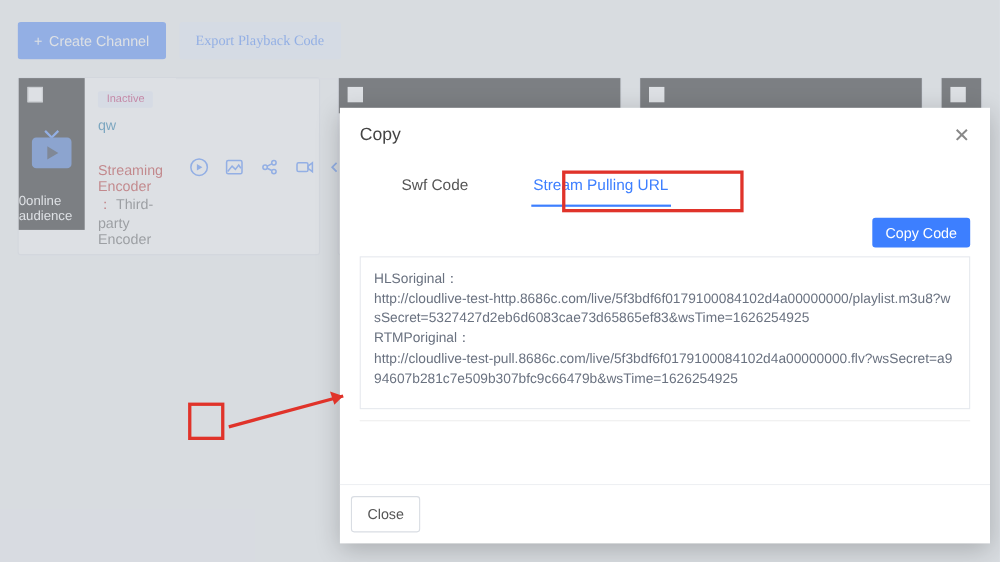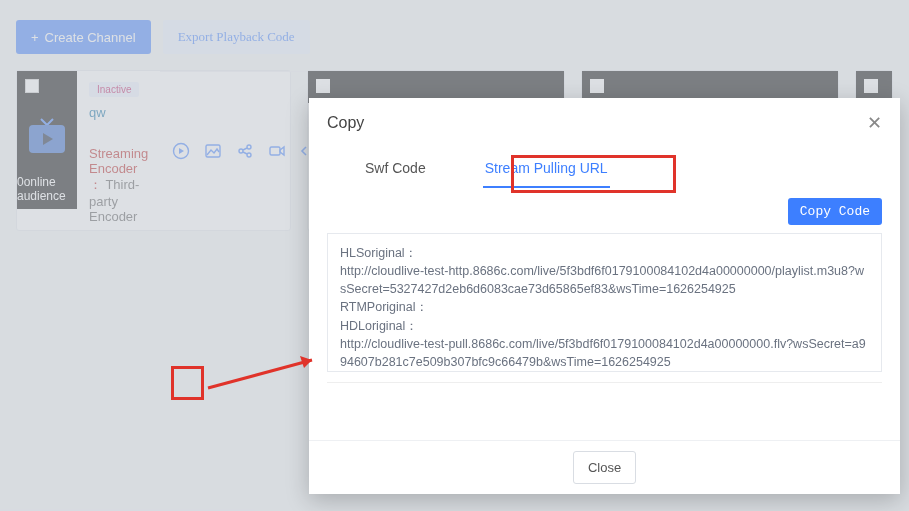--- a/index.html
+++ b/index.html
@@ -105,40 +105,40 @@
   .modal-title { font-size:16px; color:#444; }
   .modal-close { color:#888; font-size:18px; cursor:pointer; }
   .tabs {
     display:flex; gap:20px; padding:0 36px 4px 54px;
     font-size:14px; color:#555;
     position:relative;
   }
   .tab { padding:6px 2px 10px; cursor:pointer; }
   .tab.active { color:#3d7fff; border-bottom:2px solid #3d7fff;margin-left:35px; }
   .modal-toolbar { display:flex; justify-content:flex-end; padding:6px 18px 8px; }
-  .copy-btn { background:#3d7fff; color:#fff; border:none; border-radius:3px; padding:6px 12px; font-size:13px; cursor:pointer;font-family:Liberation Mono, monospace;}
+  .copy-btn { background:#3d7fff; color:#fff; border:none; border-radius:3px; padding:6px 12px; font-size:13px; cursor:pointer;}
   .code-box {
     margin:0 18px 10px;
     border:1px solid #e6e9ee;
     background:#fff;
     padding:10px 12px;
     height:139px;
     font-size:12.5px;
     color:#6a7280;
     line-height:1.45;
     overflow:hidden;
     word-break:break-all;
     white-space:normal;
   }
   .code-box div { margin-bottom:0; }
   .modal-foot {
     margin-top:auto;
     border-top:1px solid #eef0f3;
-    display:flex; justify-content:center;
-    padding:10px 29px;
+    display:flex; justify-content:flex-start;
+    padding:10px 10px;
   }
   .sep { border:none; border-top:1px solid #eee; margin:0 18px; }
 </style>
 </head>
 <body>
 
 <div class="page">
   <div class="toolbar">
     <button class="btn btn-primary">
       <span>+</span>
@@ -251,21 +251,20 @@
   </div>
   <div class="modal-toolbar">
     <button class="copy-btn">
       <span>Copy Code</span>
     </button>
   </div>
   <div class="code-box">
     <div>HLSoriginal：</div>
     <div>http://cloudlive-test-http.8686c.com/live/5f3bdf6f0179100084102d4a00000000/playlist.m3u8?wsSecret=5327427d2eb6d6083cae73d65865ef83&amp;wsTime=1626254925</div>
     <div>RTMPoriginal：</div>
-    <div>HDLoriginal：</div>
     <div>http://cloudlive-test-pull.8686c.com/live/5f3bdf6f0179100084102d4a00000000.flv?wsSecret=a994607b281c7e509b307bfc9c66479b&amp;wsTime=1626254925</div>
   </div>
   <hr class="sep">
   <div class="modal-foot">
     <button class="btn btn-outline">
       <span>Close</span>
     </button>
   </div>
 </div>
 

